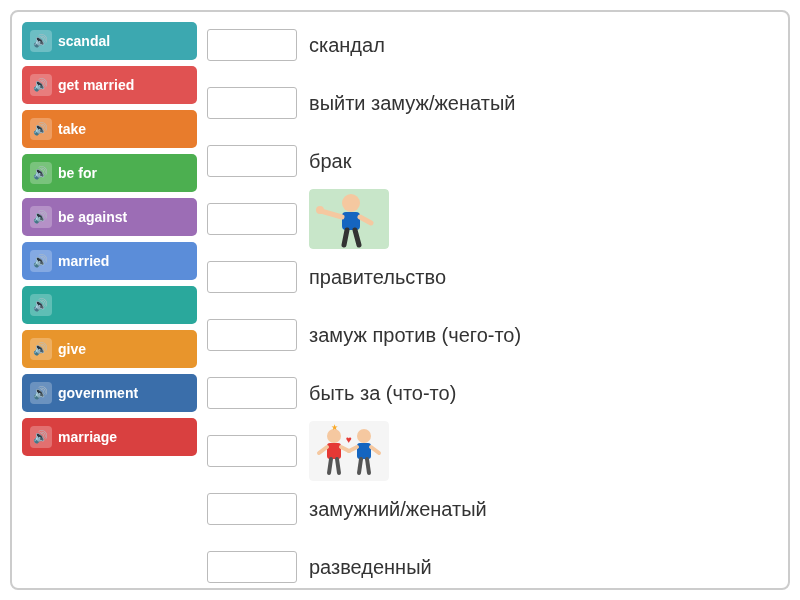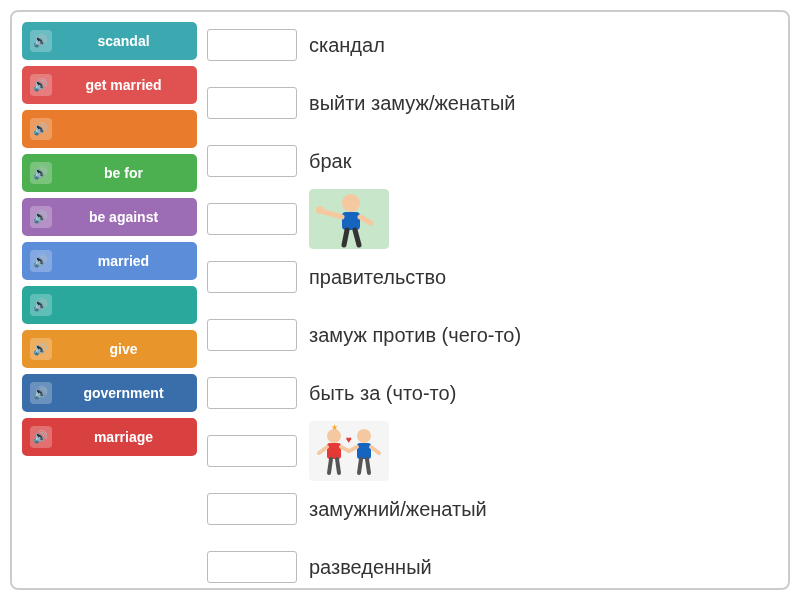--- a/index.html
+++ b/index.html
@@ -55,21 +55,20 @@
       border-radius: 4px;
       display: flex;
       align-items: center;
       justify-content: center;
       flex-shrink: 0;
       font-size: 12px;
     }
 
     .word-btn .btn-label {
       flex: 1;
-      text-align: center;
     }
 
     .color-teal    { background-color: #3ca8b0; }
     .color-red     { background-color: #e05252; }
     .color-orange  { background-color: #e87c2c; }
     .color-green   { background-color: #4caf50; }
     .color-purple  { background-color: #9c6db5; }
     .color-blue    { background-color: #5b8dd9; }
     .color-teal2   { background-color: #2aa89c; }
     .color-orange2 { background-color: #e8952c; }
@@ -125,20 +124,21 @@
   <div class="word-btn color-teal">
         <span class="speaker-icon">🔊</span>
         <span class="btn-label">scandal</span>
       </div>
       <div class="word-btn color-red">
         <span class="speaker-icon">🔊</span>
         <span class="btn-label">get married</span>
       </div>
       <div class="word-btn color-orange">
         <span class="speaker-icon">🔊</span>
+        <span class="btn-label">take</span>
       </div>
       <div class="word-btn color-green">
         <span class="speaker-icon">🔊</span>
         <span class="btn-label">be for</span>
       </div>
       <div class="word-btn color-purple">
         <span class="speaker-icon">🔊</span>
         <span class="btn-label">be against</span>
       </div>
       <div class="word-btn color-blue">

